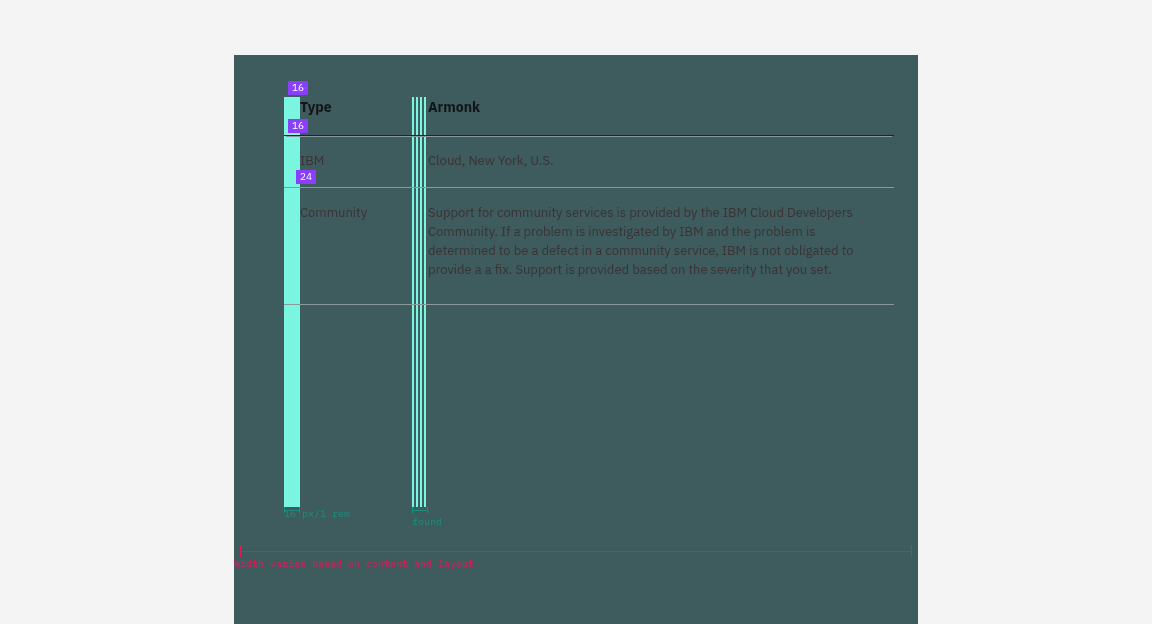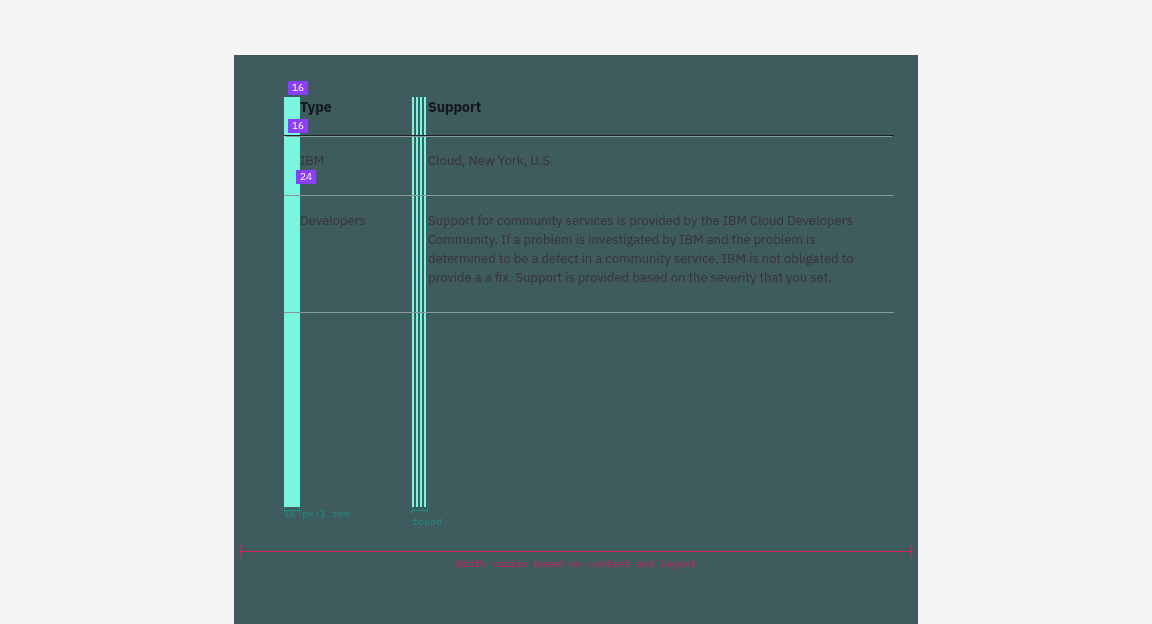--- a/index.html
+++ b/index.html
@@ -18,40 +18,40 @@
   .tag.t2 { left:54px; top:64px; }
   .tag.t3 { left:62px; top:115px; }
 
   
   table { position:absolute; left:50px; top:42px; width:610px; border-collapse:collapse; table-layout:fixed; }
   col.c1 { width:128px; }
   col.c2 { width:482px; }
   th, td { text-align:left; vertical-align:top; font-size:13px; line-height:1.45; padding:16px 16px; color:#2f3a3b; }
   th { font-weight:700; border-bottom:1px solid #1c2424; padding-top:0; padding-bottom:18px; font-size:14px; color:#121619; }
   tbody td { border-bottom:1px solid #8a9a9a; padding-top:16px; padding-bottom:24px; color:#3b3335; }
-  tbody tr:first-child td { padding-bottom:24px;margin-left:29px; }
+  tbody tr:first-child td { padding-bottom:16px;margin-left:29px; }
   
   thead tr { box-shadow:0 3px 0 -2px #8a9a9a; }
 
   
   .spec { position:absolute; font-family:"IBM Plex Mono","Courier New",monospace; font-size:10px; color:#1b8f7d; }
   .spec.a { left:50px; top:452px; }
   .spec.b { left:178px; top:460px; }
   .tick { position:absolute; width:16px; top:452px; height:6px; }
   .tick:before,.tick:after { content:""; position:absolute; top:0; width:1px; height:6px; background:#1b8f7d; }
   .tick:before { left:0; } .tick:after { right:0; }
   .tick .bar { position:absolute; left:0; right:0; top:3px; height:1px; background:#1b8f7d; }
   .tick.ta { left:50px; } .tick.tb { left:178px; }
 
   
   .redline { position:absolute; left:6px; right:6px; top:490px; }
   .redline .line { position:absolute; left:0; right:0; top:6px; height:1px; background:#da1e58; }
   .redline .cap { position:absolute; top:0; width:1px; height:12px; background:#da1e58; }
   .redline .cap.l { left:0; } .redline .cap.r { right:0; }
-  .redlabel { position:absolute; top:502px; width:100%; text-align:center; font-family:"IBM Plex Mono","Courier New",monospace; font-size:10px; color:#da1e58; }
+  .redlabel { position:absolute; top:502px; width:100%; font-family:"IBM Plex Mono","Courier New",monospace; font-size:10px; color:#da1e58; }
 </style>
 </head>
 <body>
 
 <div class="canvas">
 
   <div class="hl a"></div>
   <div class="hl b stripe"></div>
 
   <div class="tag t1">16</div>
@@ -59,30 +59,30 @@
   <div class="tag t3">24</div>
 
   <table>
     <colgroup>
         <col class="c1">
         <col class="c2">
       </colgroup>
     <thead>
       <tr>
         <th>Type</th>
-        <th>Support</th>
+        <th>Armonk</th>
       </tr>
     </thead>
     <tbody>
       <tr>
         <td>IBM</td>
         <td>Cloud, New York, U.S.</td>
       </tr>
       <tr>
-        <td>Developers</td>
+        <td>Community</td>
         <td>Support for community services is provided by the IBM Cloud Developers Community. If a problem is investigated by IBM and the problem is determined to be a defect in a community service, IBM is not obligated to provide a a fix. Support is provided based on the severity that you set.</td>
       </tr>
     </tbody>
   </table>
 
   <div class="tick ta">
       <div class="bar"></div>
     </div>
   <div class="tick tb">
       <div class="bar"></div>

